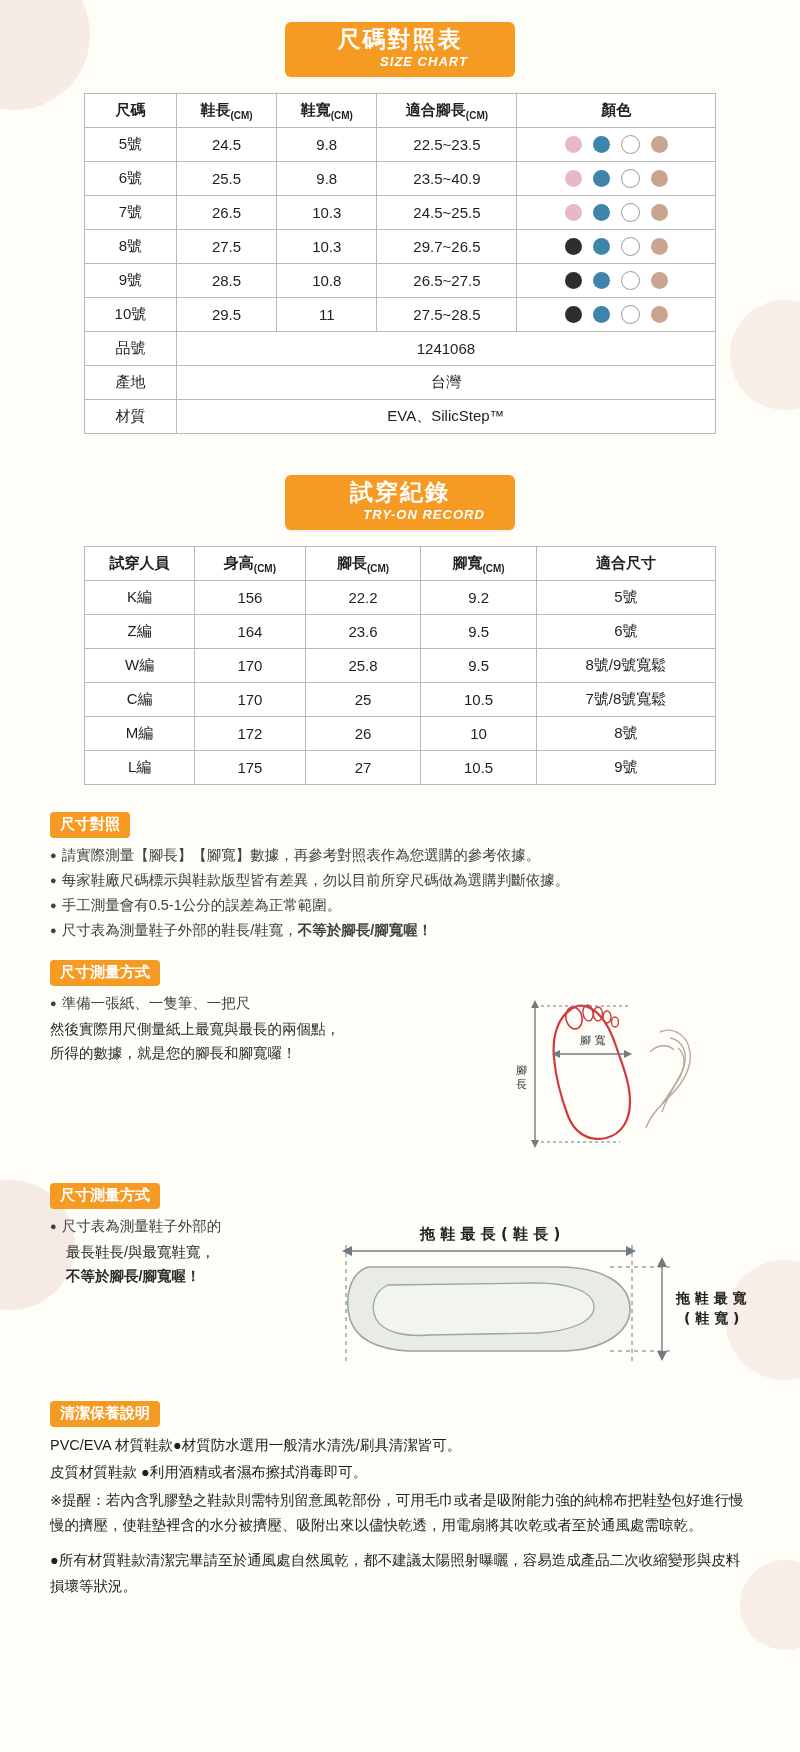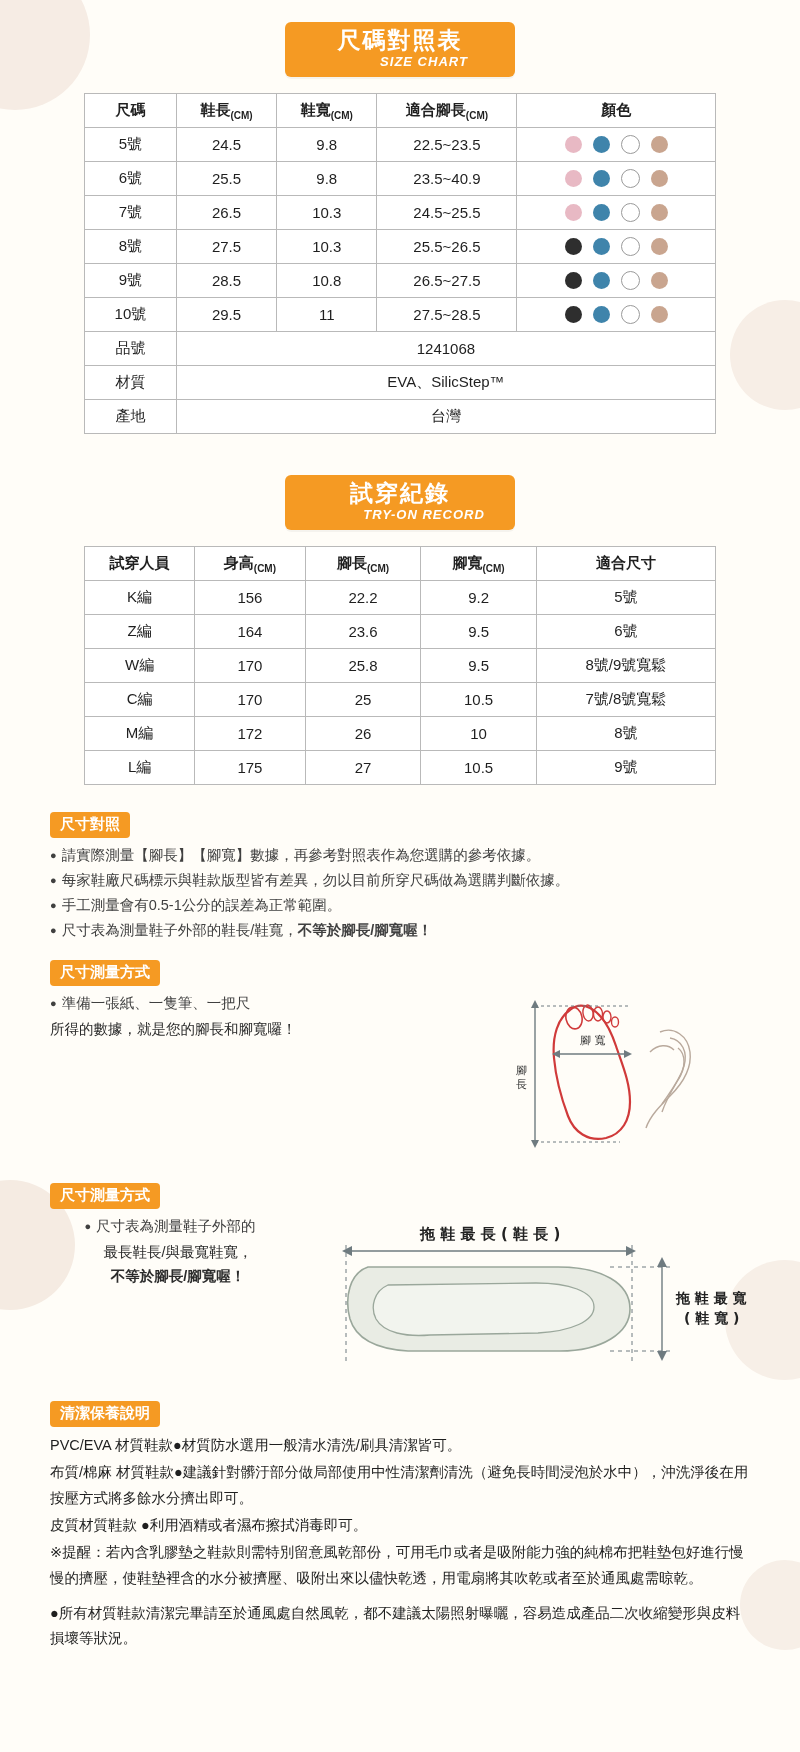--- a/index.html
+++ b/index.html
@@ -28,21 +28,21 @@
     width:230px;margin:0 auto;
     background:#f59a23;
     color:#fff;
     text-align:center;
     border-radius:6px;
     padding:6px 0 7px 0;
     box-shadow:0 2px 0 rgba(0,0,0,0.04);
     position:relative;
   }
   .banner .cn{font-size:23px;font-weight:bold;letter-spacing:2px;line-height:1.15;
-     font-family:Liberation Serif, serif;}
+     font-family:Liberation Mono, monospace;}
   .banner .en{font-size:13px;font-weight:bold;font-style:italic;letter-spacing:1px;line-height:1.2;margin-left:48px;}
   .banner-wrap{padding-top:22px;padding-bottom:10px;}
   .banner-wrap.second{padding-top:30px;}
 
   
   table.grid{
     border-collapse:collapse;
     width:632px;
     margin:6px auto 11px auto;
     background:#fff;
@@ -79,21 +79,21 @@
   .block{width:700px;margin:0 auto;padding-top:16px;}
   .bullets{font-size:14.5px;line-height:1.65;color:#404040;}
   .bullets div{margin-bottom:1px;}
   .bullets .b::before{content:"\25CF";font-size:11px;margin-right:5px;vertical-align:1px;}
   b.strong{font-weight:bold;}
 
   .measure-row{display:flex;align-items:flex-start;justify-content:space-between;gap:24px;}
   .measure-text{width:430px;font-size:14.5px;line-height:1.7;}
   .measure-fig{width:240px;position:relative;height:175px;}
   .measure2-row{display:flex;align-items:flex-start;justify-content:space-between;}
-  .measure2-text{width:240px;font-size:14.5px;line-height:1.7;text-align:center;}
+  .measure2-text{width:240px;font-size:14.5px;line-height:1.7;}
   .measure2-fig{width:440px;position:relative;height:170px;}
 
   .care{font-size:14.5px;line-height:1.75;color:#1f1f1f;}
   .care p{margin:0 0 2px 0;}
   .care .gap{margin-top:10px;}
   svg{display:block;}
 </style>
 </head>
 <body>
 
@@ -163,21 +163,21 @@
               <span class="dot" style="background:#3f84ab"></span>
               <span class="dot ring"></span>
               <span class="dot" style="background:#c9a58f"></span>
             </div>
           </td>
         </tr>
         <tr>
           <td>8號</td>
           <td>27.5</td>
           <td>10.3</td>
-          <td>25.5~26.5</td>
+          <td>29.7~26.5</td>
           <td>
             <div class="dots">
               <span class="dot" style="background:#2e2e2e"></span>
               <span class="dot" style="background:#3f84ab"></span>
               <span class="dot ring"></span>
               <span class="dot" style="background:#c9a58f"></span>
             </div>
           </td>
         </tr>
         <tr>
@@ -206,26 +206,26 @@
               <span class="dot ring"></span>
               <span class="dot" style="background:#c9a58f"></span>
             </div>
           </td>
         </tr>
         <tr>
           <td>品號</td>
           <td colspan="4">1241068</td>
         </tr>
         <tr>
+          <td>產地</td>
+          <td colspan="4">台灣</td>
+        </tr>
+        <tr>
           <td>材質</td>
           <td colspan="4">EVA、SilicStep™</td>
-        </tr>
-        <tr>
-          <td>產地</td>
-          <td colspan="4">台灣</td>
         </tr>
       </tbody>
     </table>
 
     <div class="banner-wrap second">
       <div class="banner">
         <div class="cn">試穿紀錄</div>
         <div class="en">TRY-ON RECORD</div>
       </div>
     </div>
@@ -296,20 +296,21 @@
       </div>
     </div>
 
     <div class="block">
       <div class="sectitle">尺寸測量方式</div>
       <div class="measure-row">
         <div class="measure-text">
           <div class="bullets">
               <div class="b">準備一張紙、一隻筆、一把尺</div>
             </div>
+          <div>然後實際用尺側量紙上最寬與最長的兩個點，</div>
           <div>所得的數據，就是您的腳長和腳寬囉！</div>
         </div>
         <div class="measure-fig">
           <svg width="240" height="175" viewBox="0 0 240 175">
 
             <path d="M60,18 C48,26 42,44 44,66 C46,88 52,108 58,124 C64,140 78,150 96,146 C112,142 120,128 120,110 C120,90 112,72 106,54 C100,36 92,22 80,16 C72,12 66,13 60,18 Z" fill="none" stroke="#d03a3a" stroke-width="2.2"></path>
 
             <ellipse cx="64" cy="26" rx="8" ry="11" fill="none" stroke="#d03a3a" stroke-width="1.6" transform="rotate(-12 64 26)"></ellipse>
             <ellipse cx="78" cy="21" rx="5" ry="8" fill="none" stroke="#d03a3a" stroke-width="1.4" transform="rotate(-8 78 21)"></ellipse>
             <ellipse cx="88" cy="22" rx="4.5" ry="7" fill="none" stroke="#d03a3a" stroke-width="1.4"></ellipse>
@@ -370,21 +371,20 @@
             <text x="374" y="108" font-size="14" font-weight="bold" fill="#222" font-family="DejaVu Sans, sans-serif">( 鞋 寬 )</text>
           </svg>
         </div>
       </div>
     </div>
 
     <div class="block" style="padding-bottom:28px">
       <div class="sectitle">清潔保養說明</div>
       <div class="care">
         <p>PVC/EVA 材質鞋款●材質防水選用一般清水清洗/刷具清潔皆可。</p>
-        <p>布質/棉麻 材質鞋款●建議針對髒汙部分做局部使用中性清潔劑清洗（避免長時間浸泡於水中），沖洗淨後在用按壓方式將多餘水分擠出即可。</p>
         <p>皮質材質鞋款 ●利用酒精或者濕布擦拭消毒即可。</p>
         <p>※提醒：若內含乳膠墊之鞋款則需特別留意風乾部份，可用毛巾或者是吸附能力強的純棉布把鞋墊包好進行慢慢的擠壓，使鞋墊裡含的水分被擠壓、吸附出來以儘快乾透，用電扇將其吹乾或者至於通風處需晾乾。</p>
         <p class="gap">●所有材質鞋款清潔完畢請至於通風處自然風乾，都不建議太陽照射曝曬，容易造成產品二次收縮變形與皮料損壞等狀況。</p>
       </div>
     </div>
 
   </div>
 </div>
 
 </body></html>

